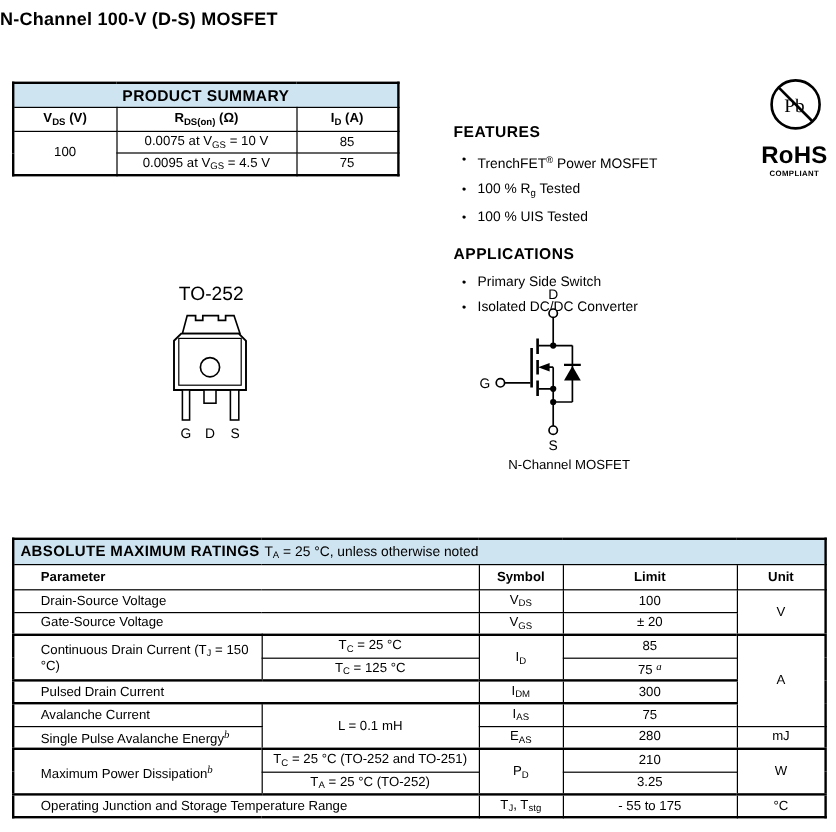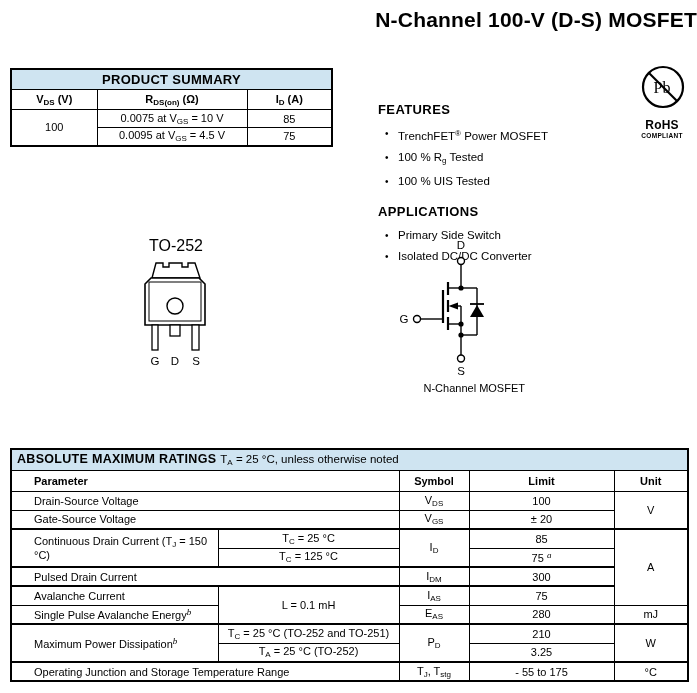--- a/index.html
+++ b/index.html
@@ -1,21 +1,21 @@
 <!DOCTYPE html>
 <html style="--blue: #cfe4f1;"><head>
 <meta charset="utf-8">
 <style>
   * { box-sizing: border-box; margin: 0; padding: 0; }
   html, body { background: #fff; }
   body { font-family: "Liberation Sans", sans-serif; color: #000; }
   .page { position: relative; width: 697px; height: 693px; background: #fff; overflow: hidden; }
 
-  .doc-title { position: absolute; left: 0; top: 8px; width: 100%; text-align: right;
-               font-size: 21px; font-weight: bold; letter-spacing: 0.2px; }
+  .doc-title { position: absolute; left: 0; top: 8px; width: 100%; text-align: left;
+               font-size: 15px; font-weight: bold; letter-spacing: 0.2px; }
 
   sub { font-size: 8px; vertical-align: -2px; letter-spacing: 0; }
   sup { font-size: 8px; vertical-align: 4px; }
   sup.it { font-style: italic; font-family: "Liberation Serif", serif; font-size: 9px; }
 
   table { border-collapse: collapse; table-layout: fixed; position: absolute; background: #fff; }
   td { border: 1px solid #000; font-size: 11px; text-align: center; vertical-align: middle; padding: 0 2px; }
 
   
   .ps { left: 10px; top: 68px; width: 321px; border: 2px solid #000; }
@@ -26,21 +26,21 @@
 
   
   .feat-block { position: absolute; left: 378px; top: 62px; width: 245px; }
   .sec-heading { font-size: 13px; font-weight: bold; letter-spacing: 0.4px; margin-bottom: 10px; margin-top: 40px; }
   .b-item { display: flex; font-size: 11.5px; line-height: 13px; margin-bottom: 8px; }
   .b-item .bullet { width: 13px; margin-left: 7px; flex: none; font-size: 10px; }
   .apps-heading { margin-top: 16px; }
 
   
   .rohs { position: absolute; left: 630px; top: 62px; width: 64px; text-align: center; }
-  .rohs-name { font-size: 12px; font-weight: bold; margin-top: 2px; letter-spacing: 0.2px; }
+  .rohs-name { font-size: 20px; font-weight: bold; margin-top: 2px; letter-spacing: 0.2px; }
   .rohs-compliant { font-size: 6.5px; font-weight: bold; letter-spacing: 0.3px; }
 
   
   .package { position: absolute; left: 139px; top: 237px; width: 74px; text-align: center; }
   .pkg-label { font-size: 16px; font-weight: normal; margin-bottom: 2px; }
 
   
   .mosfet { position: absolute; left: 395px; top: 238px; width: 130px; }
   .mosfet-caption { position: absolute; left: 395px; top: 382px; width: 130px;
                     text-align: right; font-size: 11px; }

